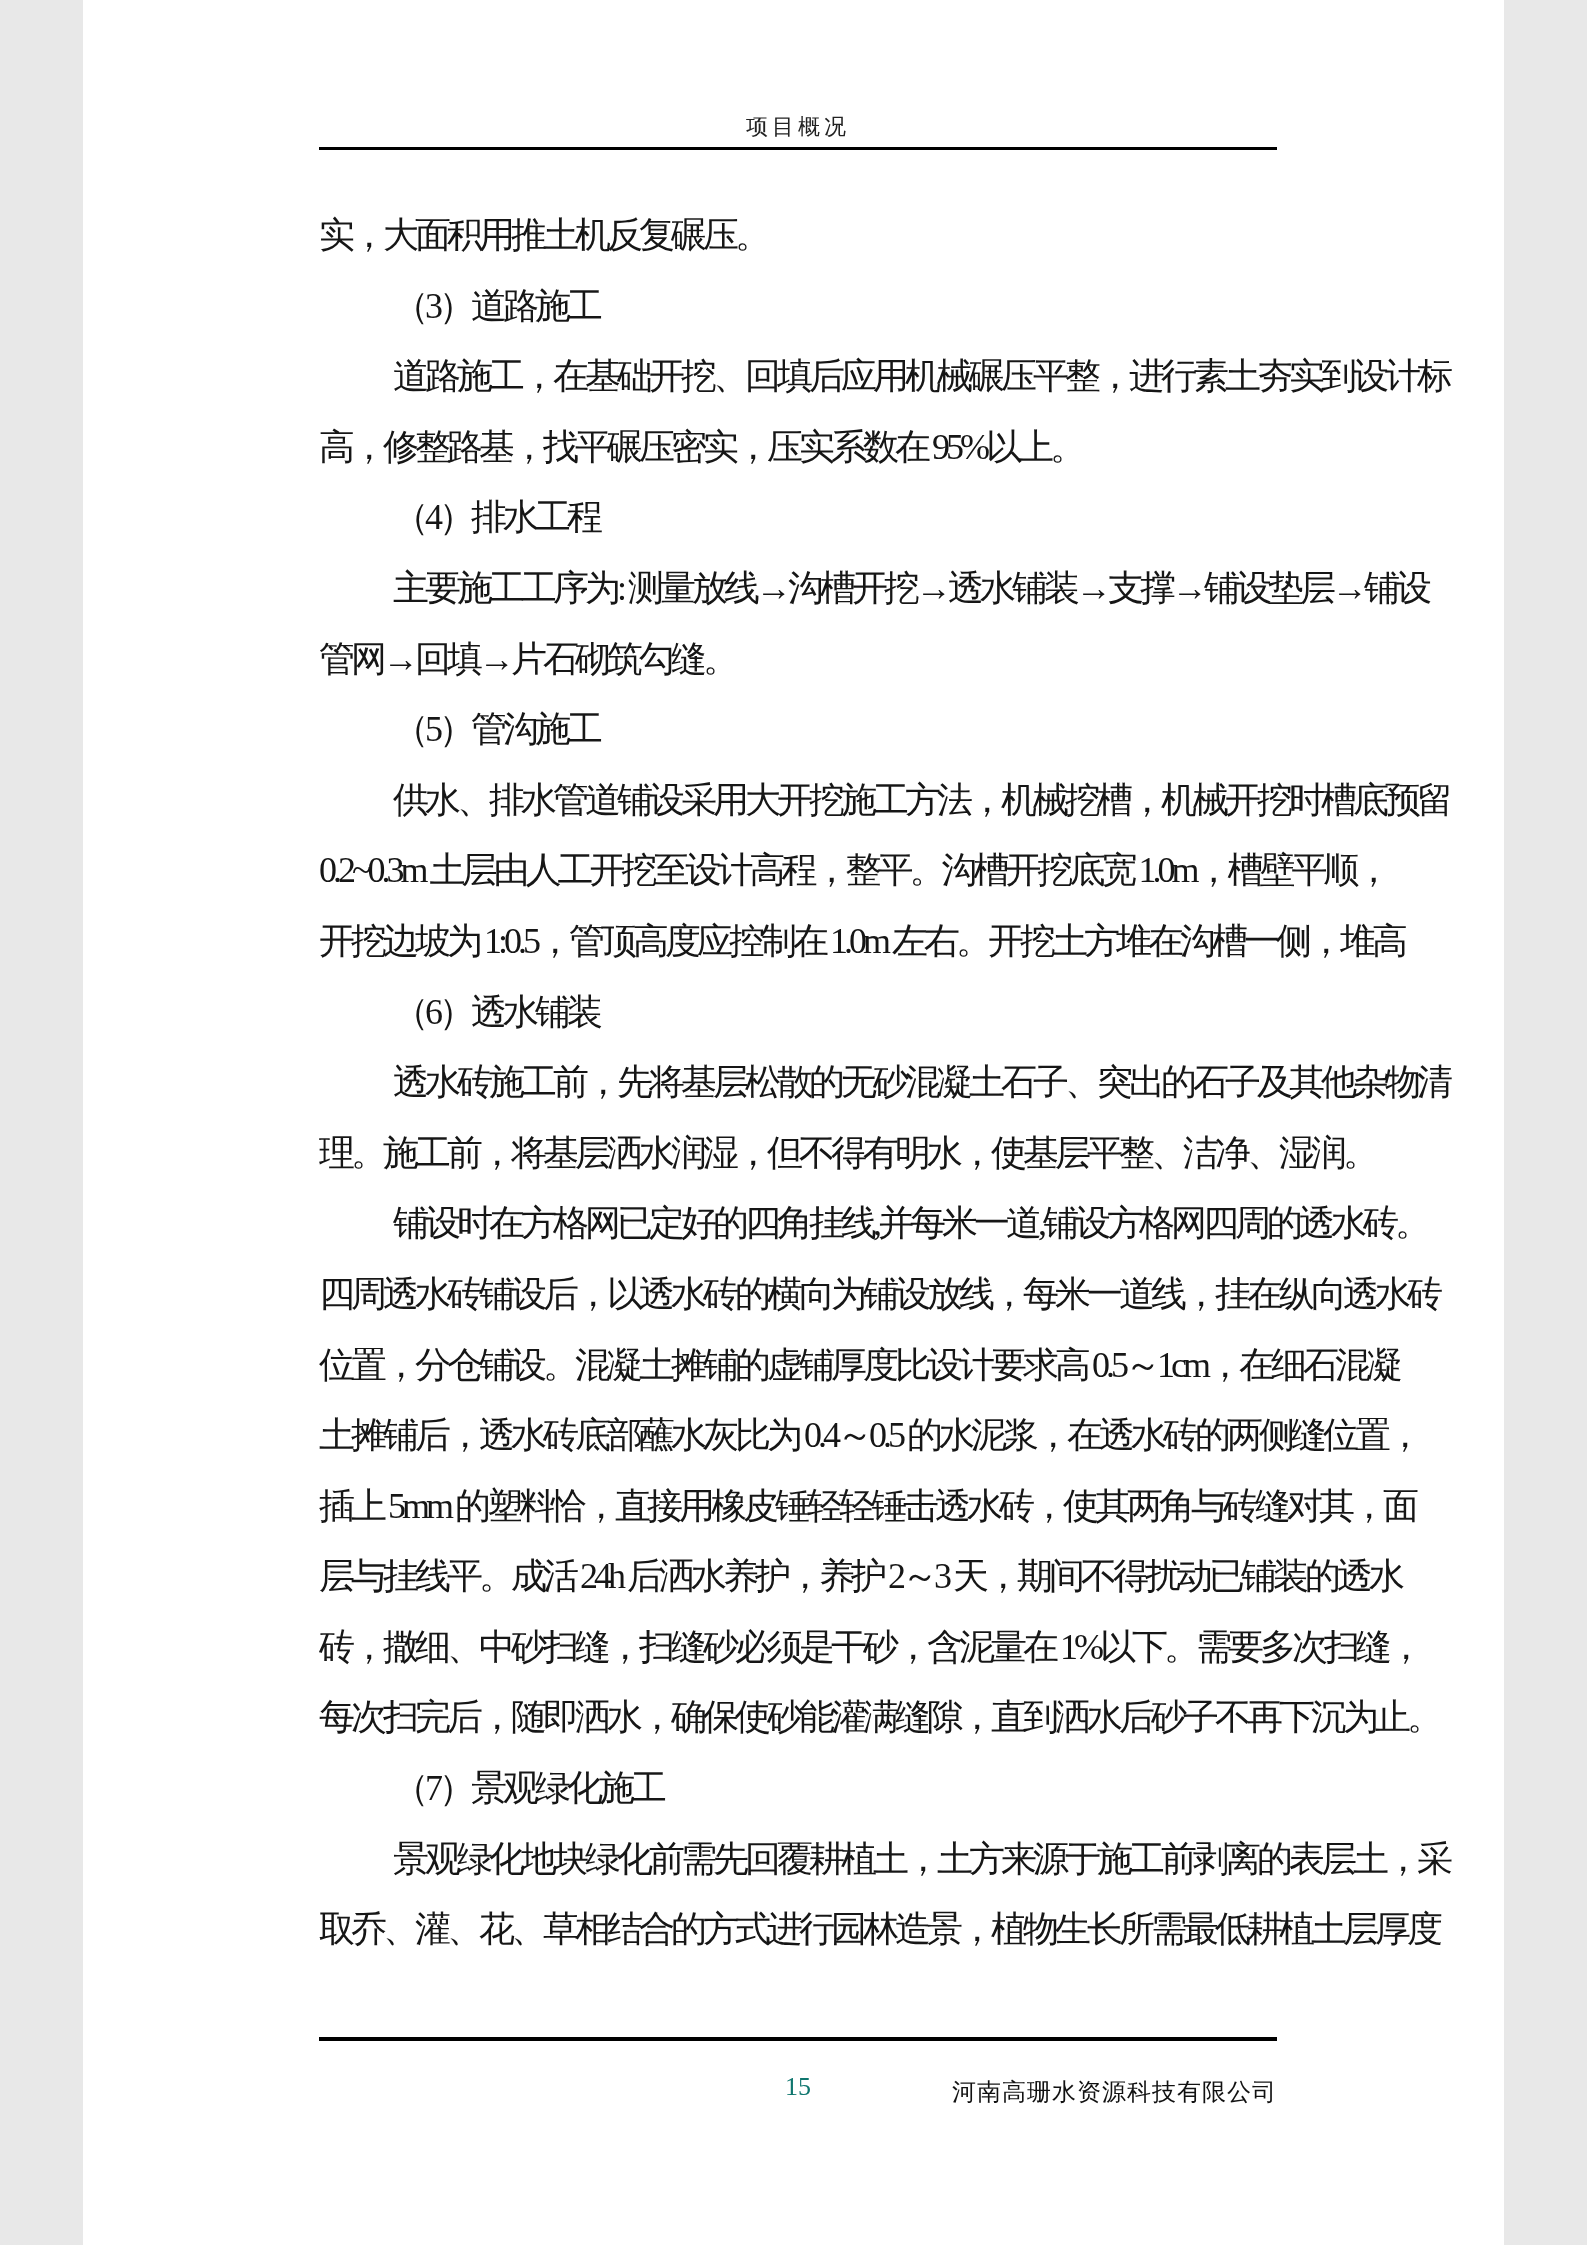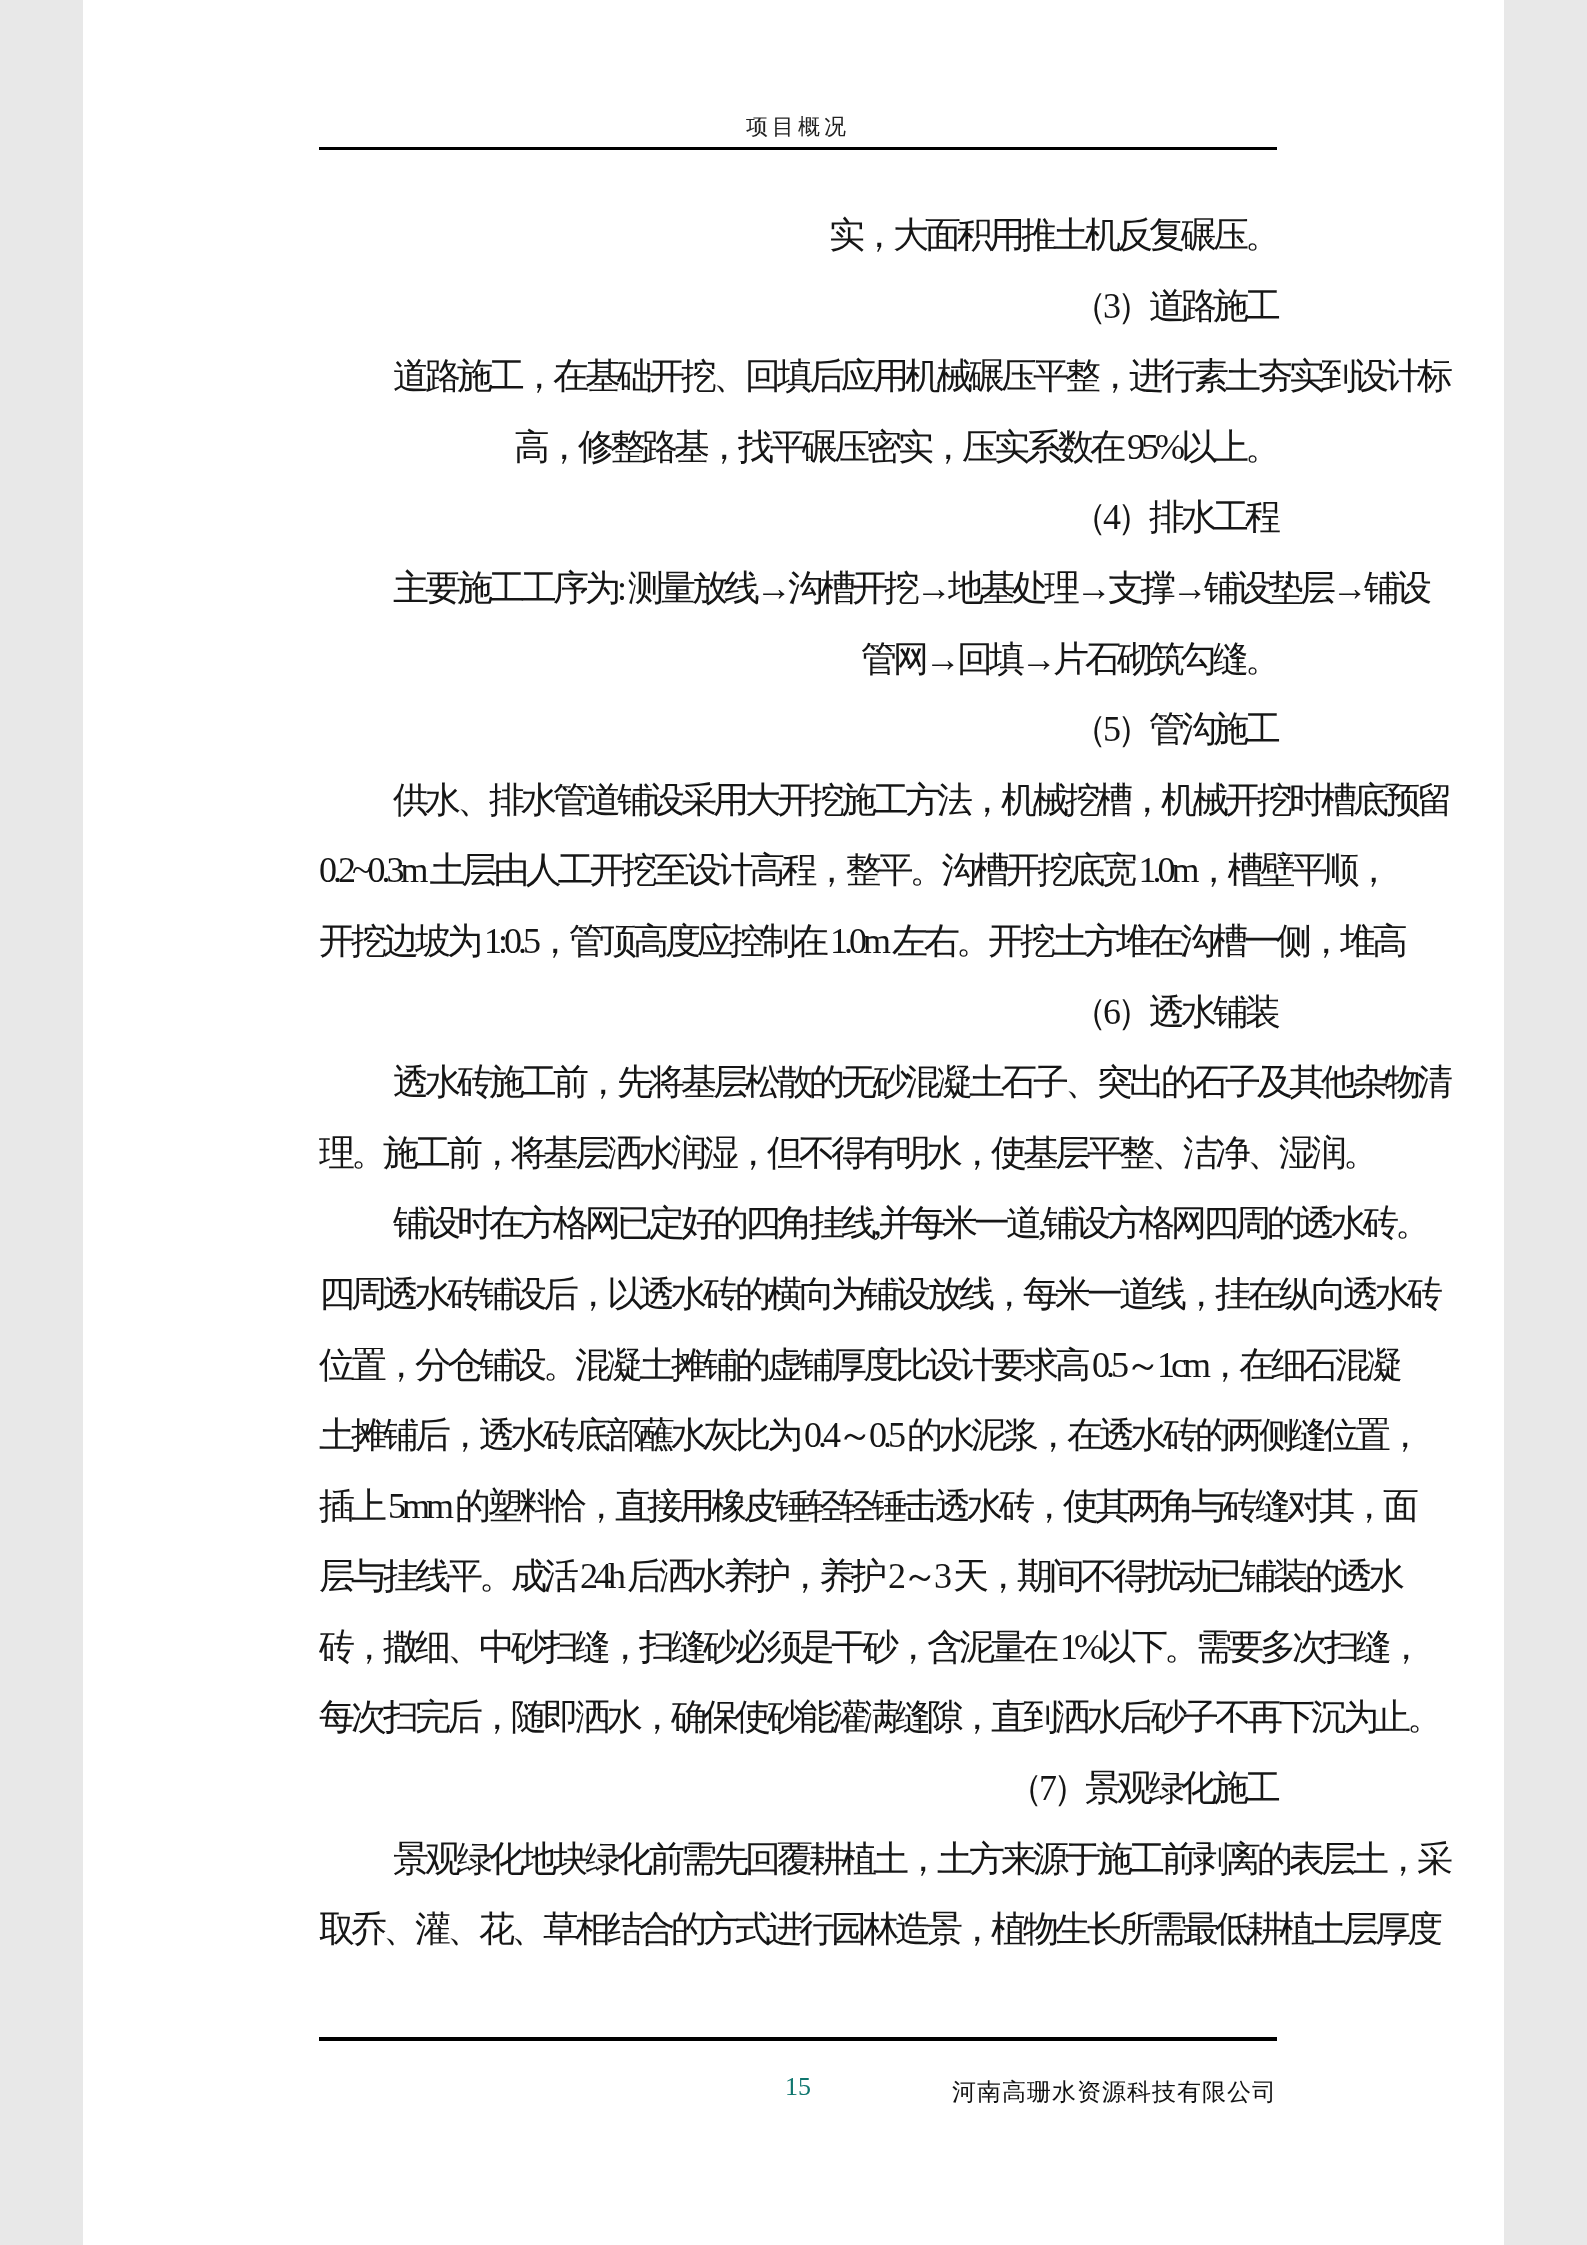--- a/index.html
+++ b/index.html
@@ -26,21 +26,20 @@
   .doc-body {
     position:absolute; top:200px; left:236px; right:227px;
     font-size:36px;
     letter-spacing:-4px;
     color:#161616;
   }
   .line {
     height:70.6px; line-height:70.6px;
     white-space:nowrap;
     overflow:visible;
-    text-align:right;
   }
   .line.indent { text-indent:74px; }
   .line.justify {
     text-align:justify;
     text-align-last:justify;
   }
   .footer-rule {
     position:absolute; top:2037px; left:236px; right:227px;
     height:4px; background:#000000;
   }
@@ -61,21 +60,21 @@
 <div class="page">
   <div class="header-title">项目概况</div>
   <div class="header-rule"></div>
 
   <div class="doc-body">
       <div class="line">实，大面积用推土机反复碾压。</div>
       <div class="line indent">（3）道路施工</div>
       <div class="line indent justify">道路施工，在基础开挖、回填后应用机械碾压平整，进行素土夯实到设计标</div>
       <div class="line">高，修整路基，找平碾压密实，压实系数在 95%以上。</div>
       <div class="line indent">（4）排水工程</div>
-      <div class="line indent justify">主要施工工序为: 测量放线→沟槽开挖→地基处理→支撑→铺设垫层→铺设</div>
+      <div class="line indent justify">主要施工工序为: 测量放线→沟槽开挖→透水铺装→支撑→铺设垫层→铺设</div>
       <div class="line">管网→回填→片石砌筑勾缝。</div>
       <div class="line indent">（5）管沟施工</div>
       <div class="line indent justify">供水、排水管道铺设采用大开挖施工方法，机械挖槽，机械开挖时槽底预留</div>
       <div class="line justify">0.2~0.3m 土层由人工开挖至设计高程，整平。沟槽开挖底宽 1.0m，槽壁平顺，</div>
       <div class="line justify">开挖边坡为 1:0.5，管顶高度应控制在 1.0m 左右。开挖土方堆在沟槽一侧，堆高</div>
       <div class="line indent">（6）透水铺装</div>
       <div class="line indent justify">透水砖施工前，先将基层松散的无砂混凝土石子、突出的石子及其他杂物清</div>
       <div class="line justify">理。施工前，将基层洒水润湿，但不得有明水，使基层平整、洁净、湿润。</div>
       <div class="line indent justify">铺设时在方格网已定好的四角挂线,并每米一道,铺设方格网四周的透水砖。</div>
       <div class="line justify">四周透水砖铺设后，以透水砖的横向为铺设放线，每米一道线，挂在纵向透水砖</div>

